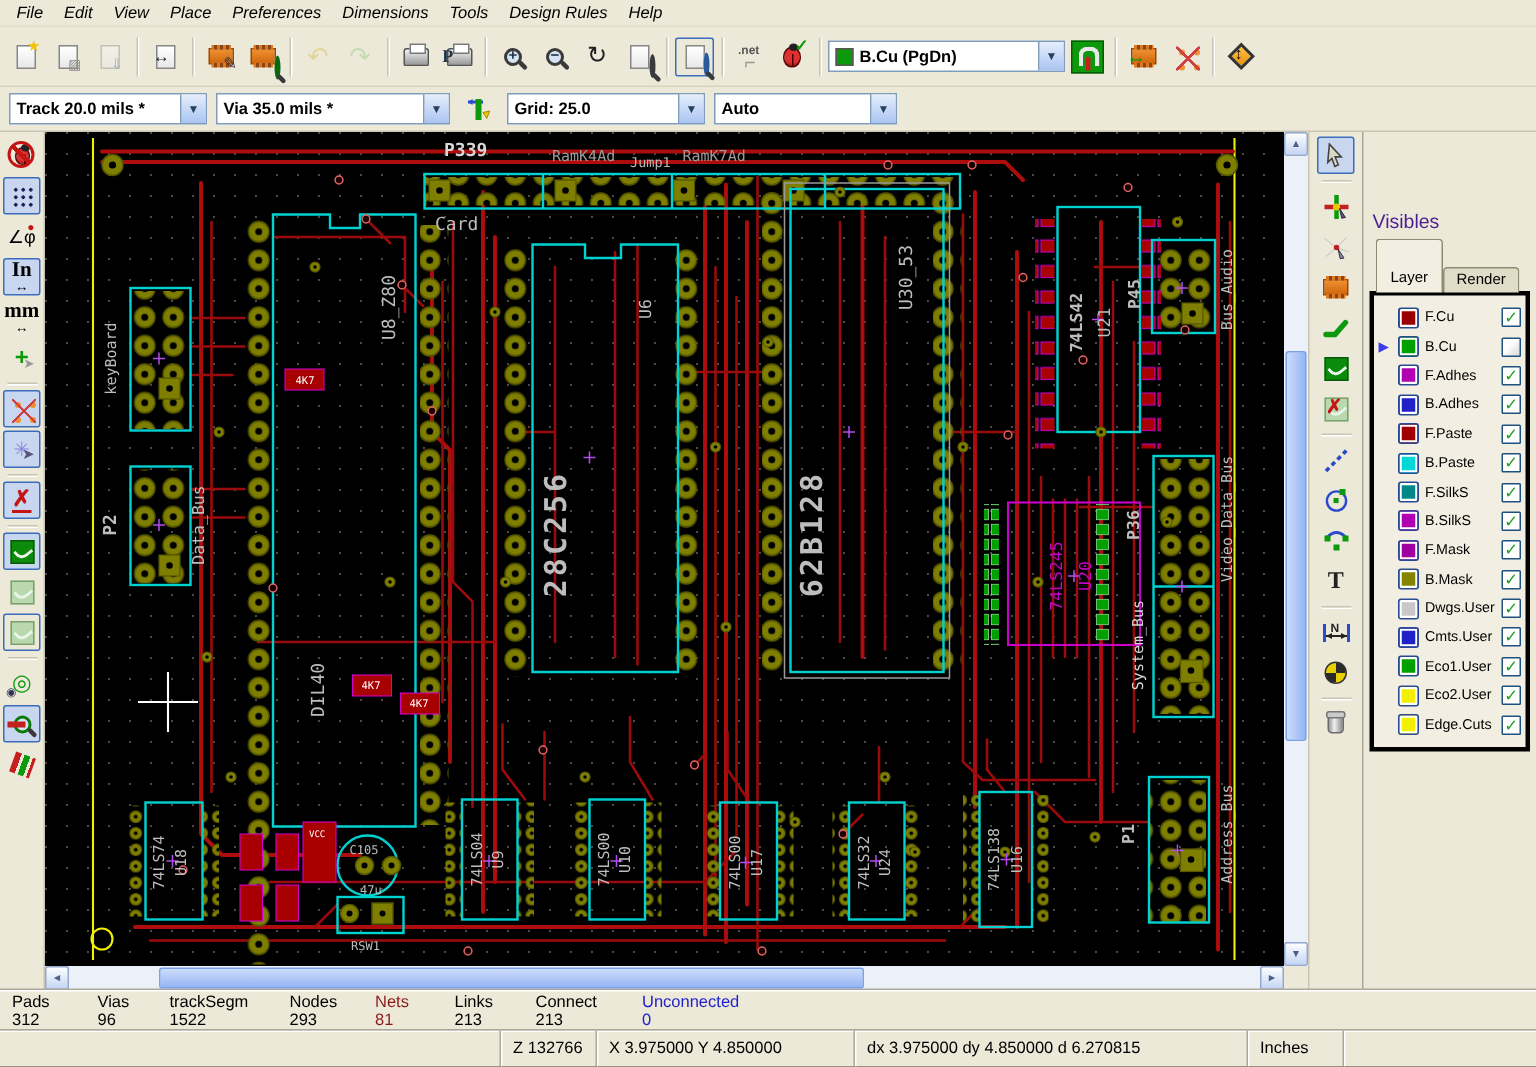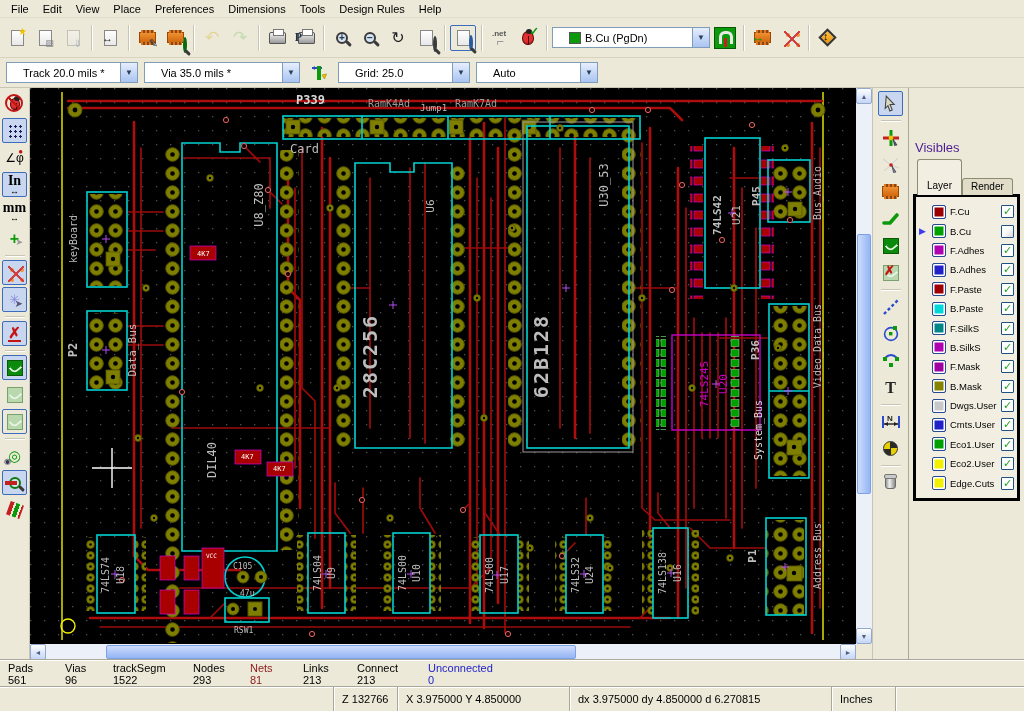--- a/index.html
+++ b/index.html
@@ -1,21 +1,21 @@
 <!DOCTYPE html>
 <html><head>
 <meta charset="utf-8">
 <style>
 * { margin:0; padding:0; box-sizing:border-box; }
 html,body { width:1024px; height:711px; overflow:hidden; }
 body { font-family:"Liberation Sans", sans-serif; font-size:11px; background:#ece9d8; color:#000; }
 .app { width:1024px; height:711px; display:flex; flex-direction:column; }
 
 
-.menubar { height:18px; display:flex; align-items:center; padding-left:4px; background:#ece9d8; border-bottom:1px solid #e2ddc9; }
+.menubar { height:18px; display:flex; align-items:center; padding-left:4px; background:#ece9d8; border-bottom:1px solid #e2ddc9;font-style:italic; }
 .menu-item { padding:2px 7px; cursor:default; }
 
 
 .toolbar1 { height:40px; display:flex; align-items:center; padding:2px 4px; gap:2px; background:#ece9d8; border-bottom:1px solid #d8d3bf; }
 .toolbar2 { height:30px; display:flex; align-items:center; padding:2px 6px; gap:6px; background:#ece9d8; border-bottom:1px solid #c9c5b4; }
 .tbtn { width:26px; height:26px; display:flex; align-items:center; justify-content:center; position:relative; border:1px solid transparent; border-radius:2px; flex:0 0 auto; }
 .tbtn.pressed { background:#c8d6ef; border-color:#3c6dbd; }
 .tbtn.outlined { border-color:#3c6dbd; }
 .tbtn.disabled { opacity:.4; }
 .sep { width:1px; height:26px; background:#c9c5b4; margin:0 3px; flex:0 0 auto; box-shadow:1px 0 0 #fff; }
@@ -52,21 +52,21 @@
 .ratsic::after { content:""; position:absolute; left:-2px; top:-2px; width:16px; height:16px; background:
  linear-gradient(45deg,transparent 46%,#d04040 46% 54%,transparent 54%),
  linear-gradient(-45deg,transparent 46%,#d04040 46% 54%,transparent 54%); }
 .swatch-mini { width:12px; height:12px; background:#0c9a0c; border:1px solid #555; margin-right:4px; flex:0 0 auto; }
 .greenbtn { width:22px; height:22px; background:#0c9a0c; border:1px solid #065a06; position:relative; }
 .greenbtn::after { content:""; position:absolute; left:4px; top:3px; width:8px; height:10px; border:3px solid #e8e8e8; border-bottom:none; border-radius:6px 6px 0 0; }
 .greenbtn::before { content:""; position:absolute; left:9px; top:10px; width:3px; height:9px; background:#c42020; }
 
 
 .combo { height:21px; background:#fff; border:1px solid #7f9db9; display:flex; align-items:center; font-size:11px; }
-.combo .cv { flex:1; padding:0 16px; white-space:nowrap; overflow:hidden; display:flex; align-items:center; }
+.combo .cv { flex:1; padding:0 4px; white-space:nowrap; overflow:hidden; display:flex; align-items:center;font-weight:bold; }
 .combo .carr { width:17px; height:100%; display:flex; align-items:center; justify-content:center; background:linear-gradient(#e6eefb,#aac4f2); border-left:1px solid #7f9db9; color:#26415f; font-size:8px; }
 
 
 .main { flex:1; display:flex; min-height:0; }
 .ltb { width:30px; background:#ece9d8; border-right:1px solid #c9c5b4; display:flex; flex-direction:column; align-items:center; padding-top:3px; gap:2px; }
 .rtb { width:36px; background:#ece9d8; border-left:1px solid #c9c5b4; display:flex; flex-direction:column; align-items:center; padding-top:3px; gap:2px; }
 .ltb .tbtn, .rtb .tbtn { width:25px; height:25px; }
 .hsep { width:20px; height:1px; background:#c9c5b4; margin:2px 0; box-shadow:0 1px 0 #fff; }
 .canvaswrap { flex:1; display:flex; flex-direction:column; min-width:0; }
 .canvasrow { flex:1; display:flex; min-height:0; }
@@ -811,21 +811,21 @@
               <span class="tick">✓</span>
             </div>
           </div>
       </div>
     </div>
   </div>
 
   <div class="status1">
     <div class="scol w1">
         <span class="slab">Pads</span>
-        <span class="sval">561</span>
+        <span class="sval">312</span>
       </div>
     <div class="scol w2">
         <span class="slab">Vias</span>
         <span class="sval">96</span>
       </div>
     <div class="scol w3">
         <span class="slab">trackSegm</span>
         <span class="sval">1522</span>
       </div>
     <div class="scol w4">

